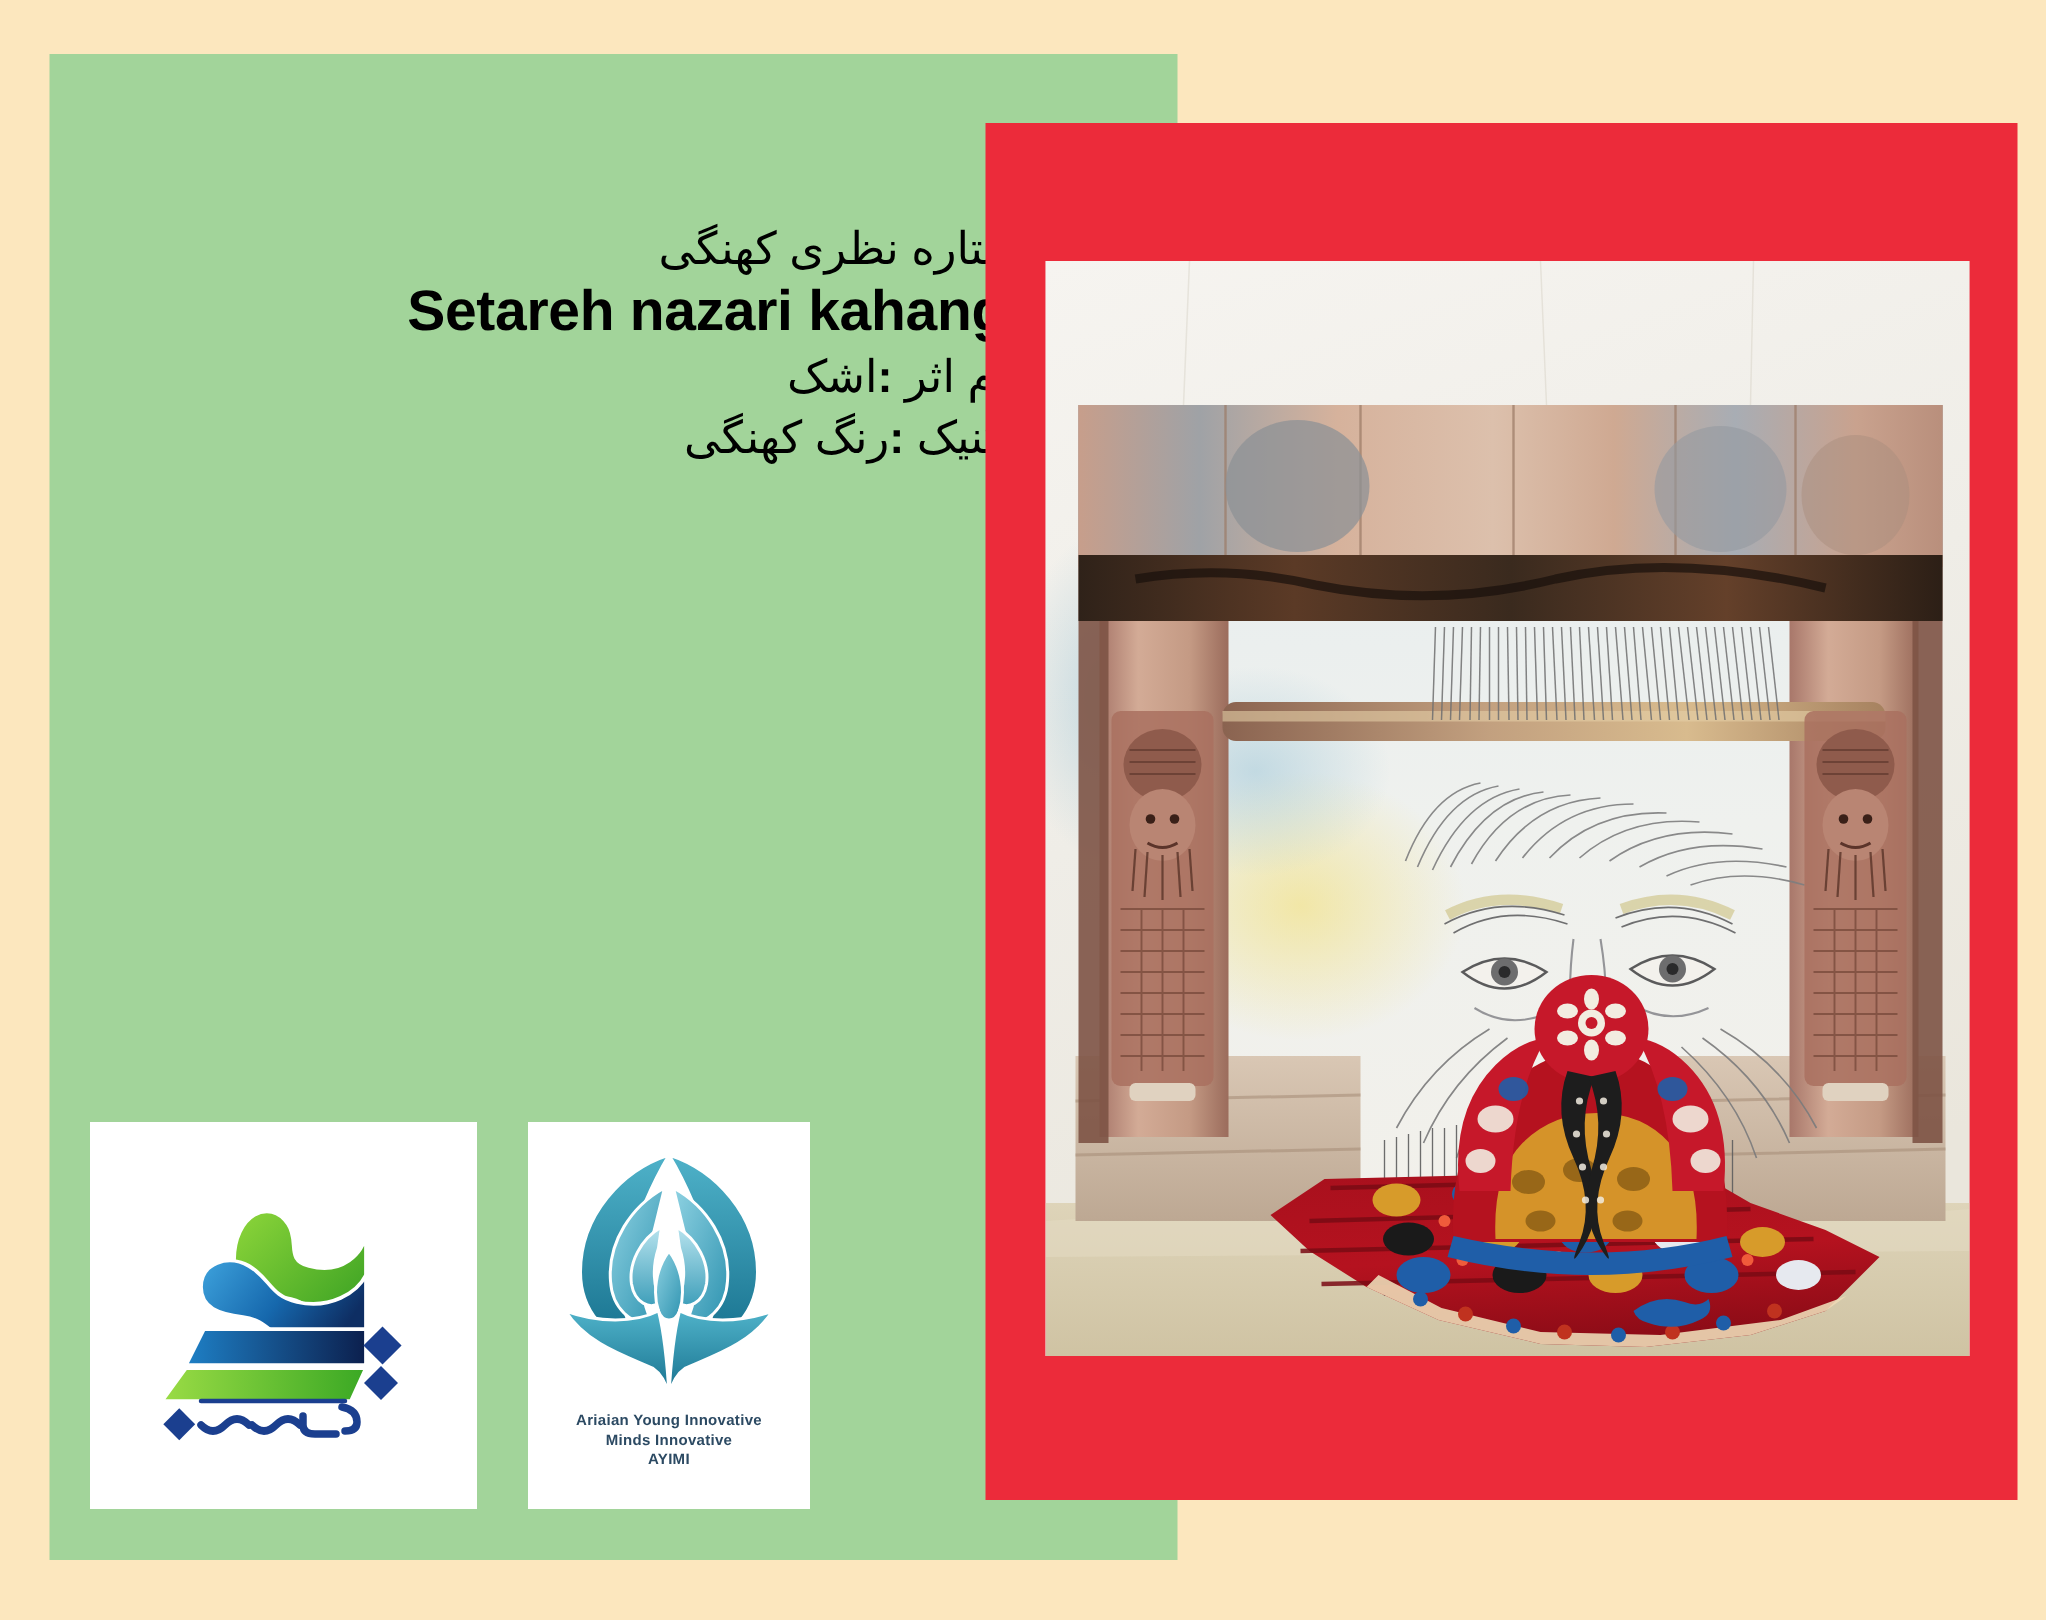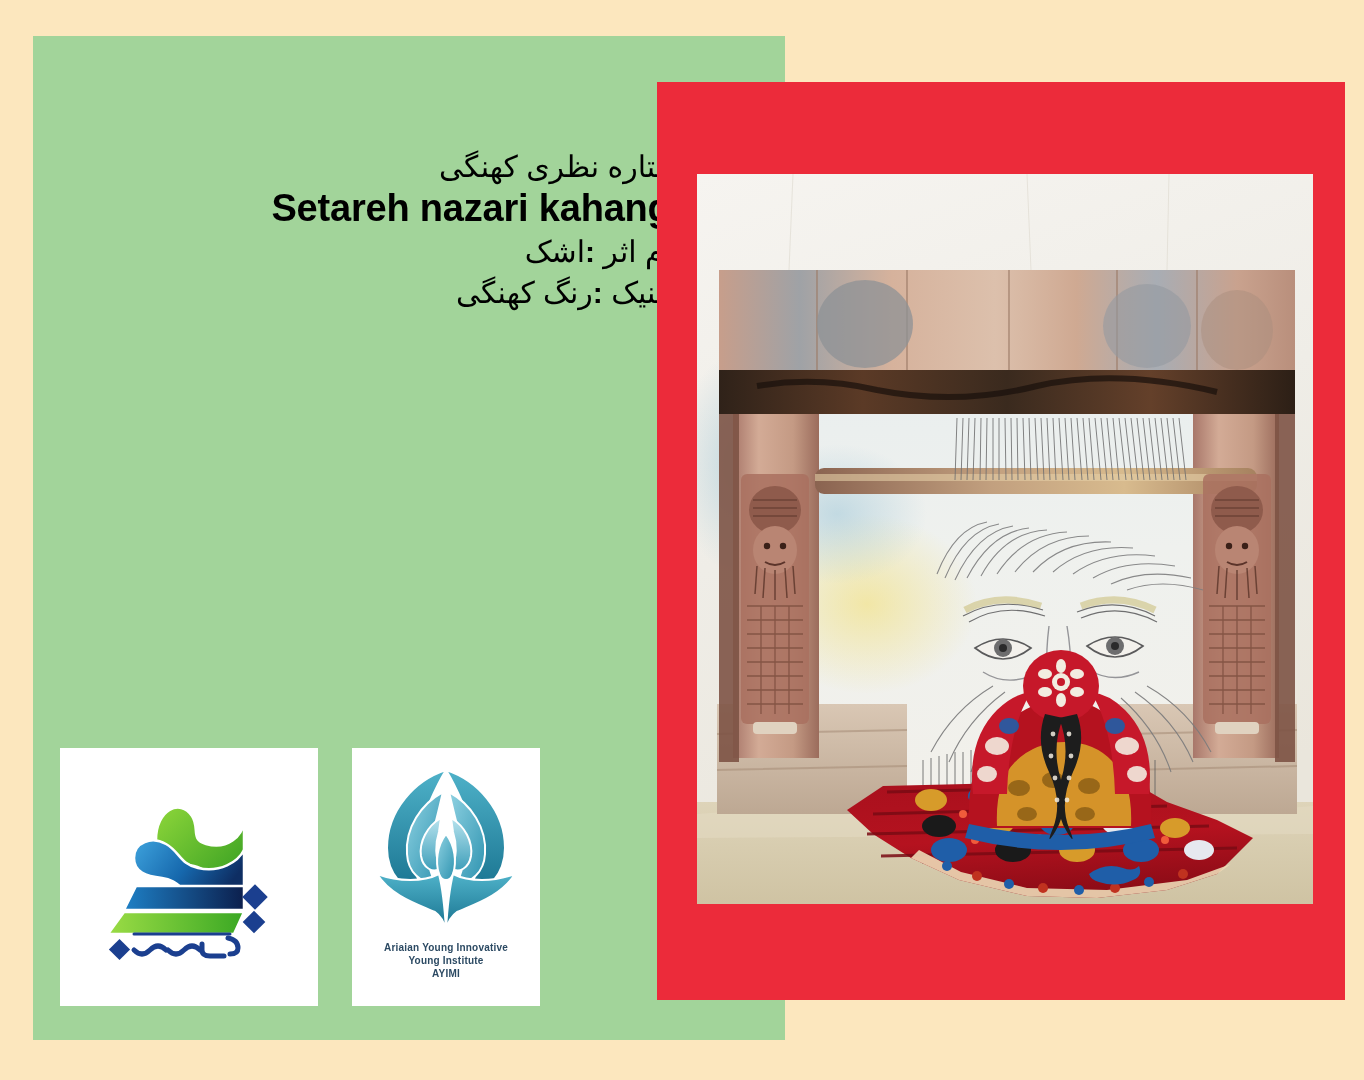--- a/index.html
+++ b/index.html
@@ -219,21 +219,21 @@
 
         <path d="M86 56 C 100 64, 108 80, 106 94 C 104 106, 94 112, 86 106 C 92 96, 92 82, 88 70 Z" fill="url(#tealC)" stroke="#ffffff" stroke-width="2"></path>
 
         <path d="M81 72 C 72 84, 70 100, 74 112 C 77 120, 85 120, 88 112 C 92 100, 90 84, 81 72 Z" fill="url(#tealB)" stroke="#ffffff" stroke-width="2"></path>
 
         <path d="M12 112 C 34 120, 58 120, 74 112 C 78 128, 80 150, 81 168 C 82 150, 84 128, 88 112 C 104 120, 128 120, 150 112
                  C 136 134, 110 142, 92 150 C 86 154, 83 160, 81 168 C 79 160, 76 154, 70 150 C 52 142, 26 134, 12 112 Z" fill="url(#tealA)" stroke="#ffffff" stroke-width="2"></path>
       </svg>
       <div id="ayimi-caption">
         <div>Ariaian Young Innovative</div>
-        <div>Young Institute</div>
+        <div>Minds Innovative</div>
         <div>AYIMI</div>
       </div>
     </div>
   </div>
 
   <div id="red-panel"></div>
 
   <div id="artwork-frame">
     <svg id="artwork-canvas" viewBox="0 0 616 730" preserveAspectRatio="none">
       <defs>

